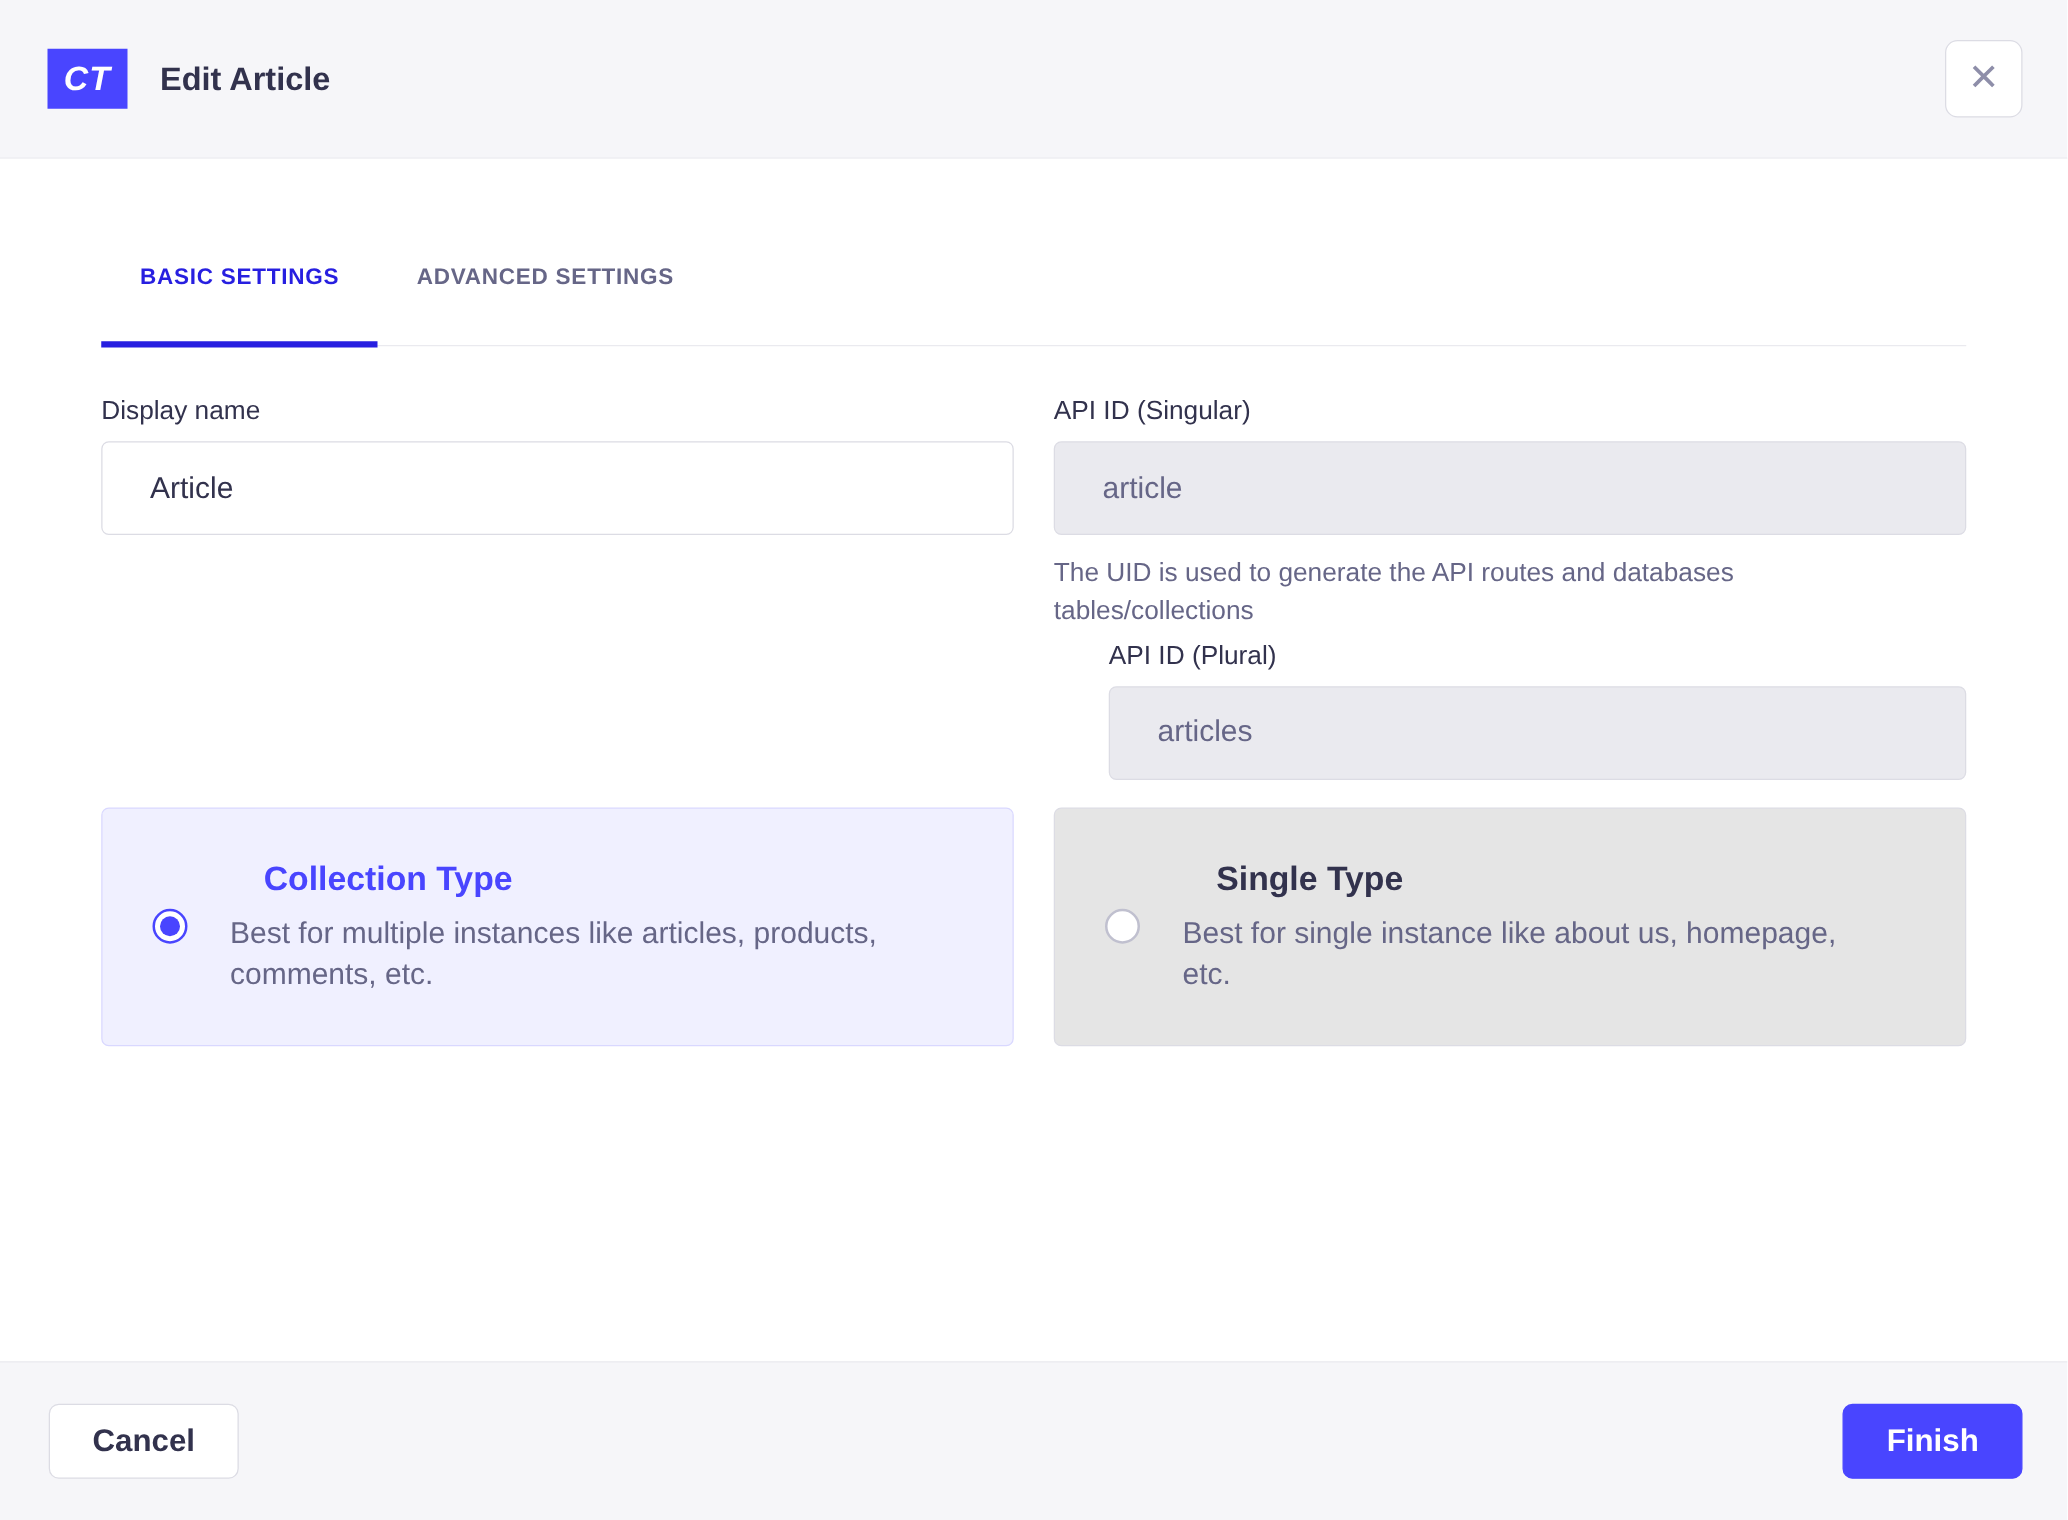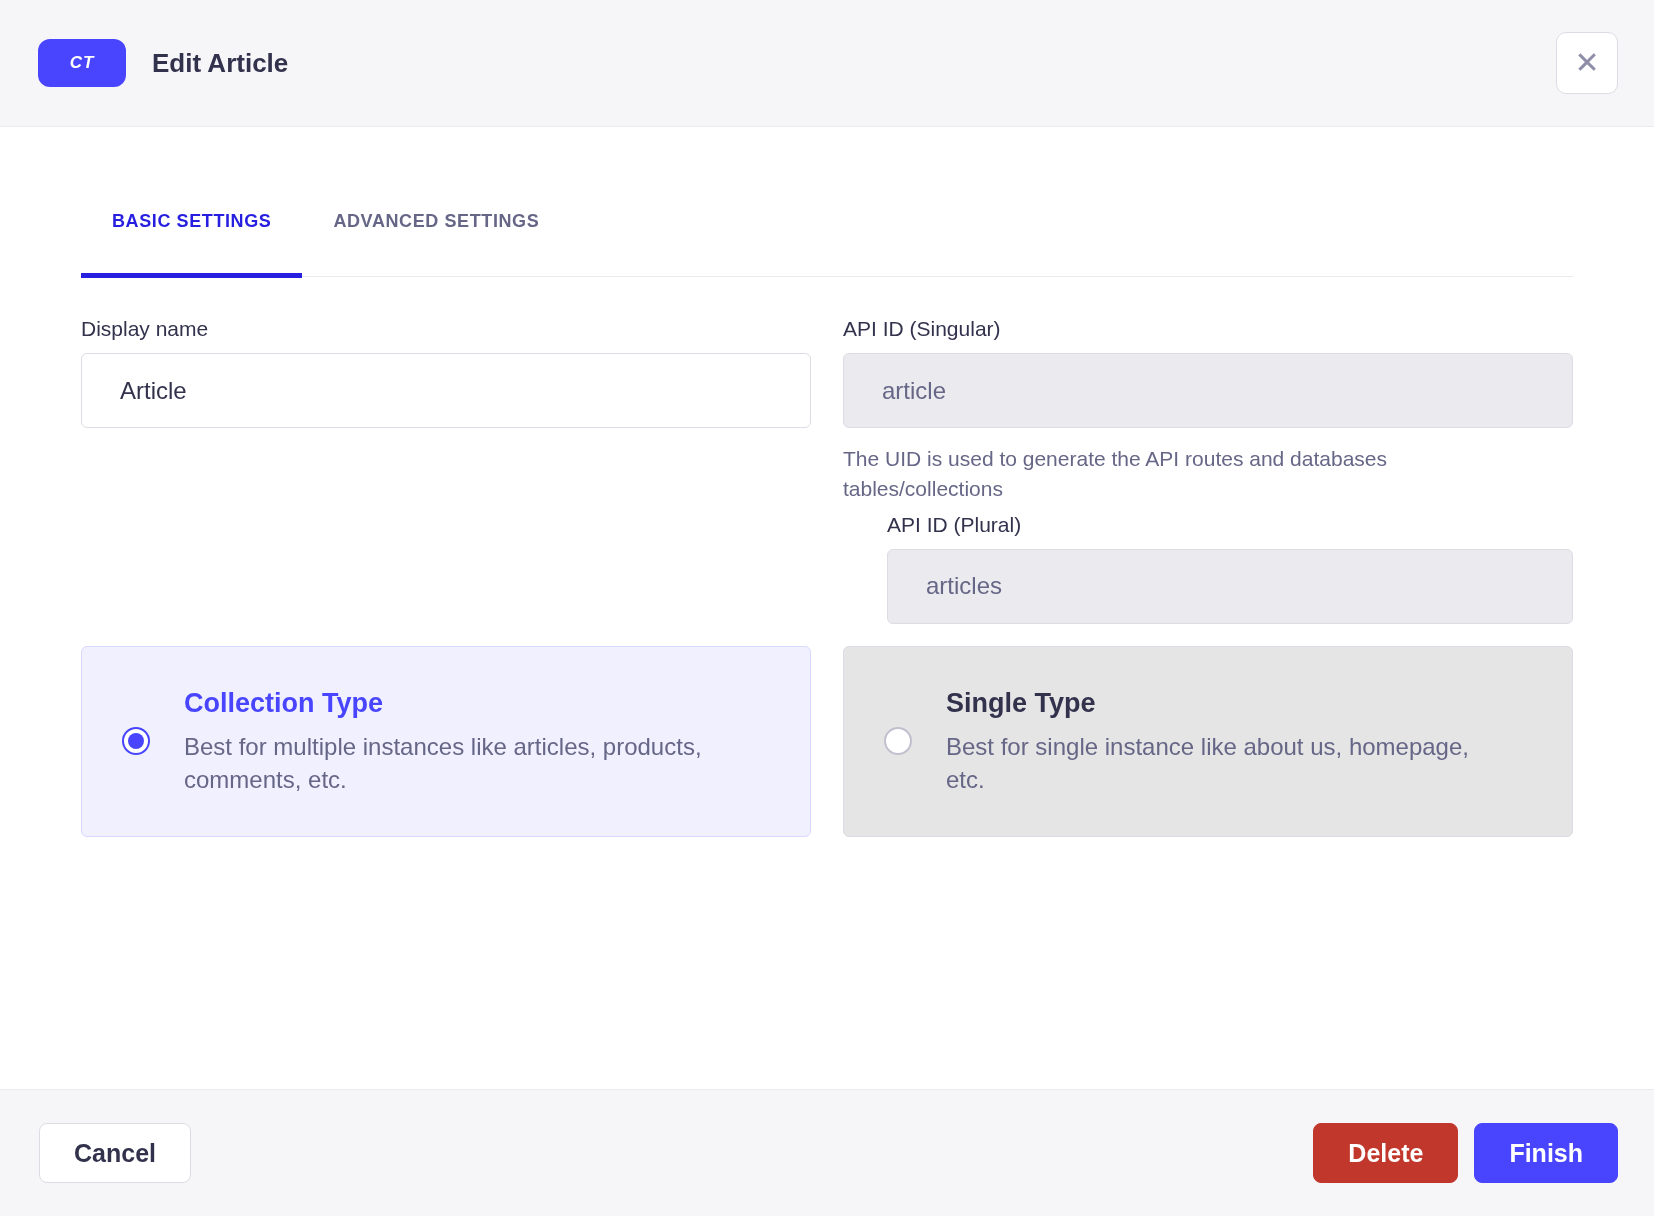--- a/index.html
+++ b/index.html
@@ -17,22 +17,22 @@
   }
   .modal{width:1654px;height:1216px;display:flex;flex-direction:column;}
 
   
   .modal-header{
     flex:none;height:127px;background:var(--chrome_bg);
     border-bottom:1px solid var(--divider);
     display:flex;align-items:center;padding:0 36px 0 38px;
   }
   .ct-badge{
-    width:88px;height:48px;border-radius:12px;background:var(--primary);
-    color:#fff;font-weight:bold;font-style:italic;font-size:17px;
+    width:64px;height:48px;border-radius:0;background:var(--primary);
+    color:#fff;font-weight:bold;font-style:italic;font-size:27px;
     display:flex;align-items:center;justify-content:center;letter-spacing:1px;
   }
   .modal-title{margin-left:26px;font-size:26px;font-weight:bold;color:var(--heading);}
   .close-btn{
     margin-left:auto;width:62px;height:62px;background:#fff;
     border:1px solid var(--border);border-radius:10px;
     display:flex;align-items:center;justify-content:center;
     color:var(--icon);font-size:30px;line-height:1;cursor:pointer;
   }
 
@@ -76,21 +76,21 @@
   }
   .type-card.selected{background:var(--selected_card_bg);border:1px solid var(--selected_card_border);}
   .type-card.unselected{background:#e5e5e5;border:1px solid var(--border);}
   .radio{
     flex:none;width:28px;height:28px;border-radius:50%;margin-right:34px;
     background:#fff;cursor:pointer;
   }
   .radio.on{border:2px solid var(--primary);display:flex;align-items:center;justify-content:center;}
   .radio.on::after{content:"";width:16px;height:16px;border-radius:50%;background:var(--primary);}
   .radio.off{border:2px solid var(--radio_off);}
-  .card-title{font-size:27px;font-weight:bold;line-height:1.2;}
+  .card-title{font-size:27px;font-weight:bold;line-height:1.2;margin-left:27px;}
   .type-card.selected .card-title{color:var(--primary);}
   .type-card.unselected .card-title{color:var(--heading);}
   .card-desc{margin-top:12px;font-size:24px;color:var(--muted);line-height:1.35;max-width:560px;}
 
   
   .modal-footer{
     flex:none;height:127px;background:var(--chrome_bg);
     border-top:1px solid var(--divider);
     display:flex;align-items:center;padding:0 36px 0 39px;
   }
@@ -169,18 +169,17 @@
         </div>
 
       </div>
     </div>
 
   </div>
 
   <div class="modal-footer">
     <button class="btn btn-cancel">Cancel</button>
     <div class="btn-group">
-      <button class="btn btn-delete">Delete</button>
       <button class="btn btn-finish">Finish</button>
     </div>
   </div>
 
 </div>
 
 </body></html>

